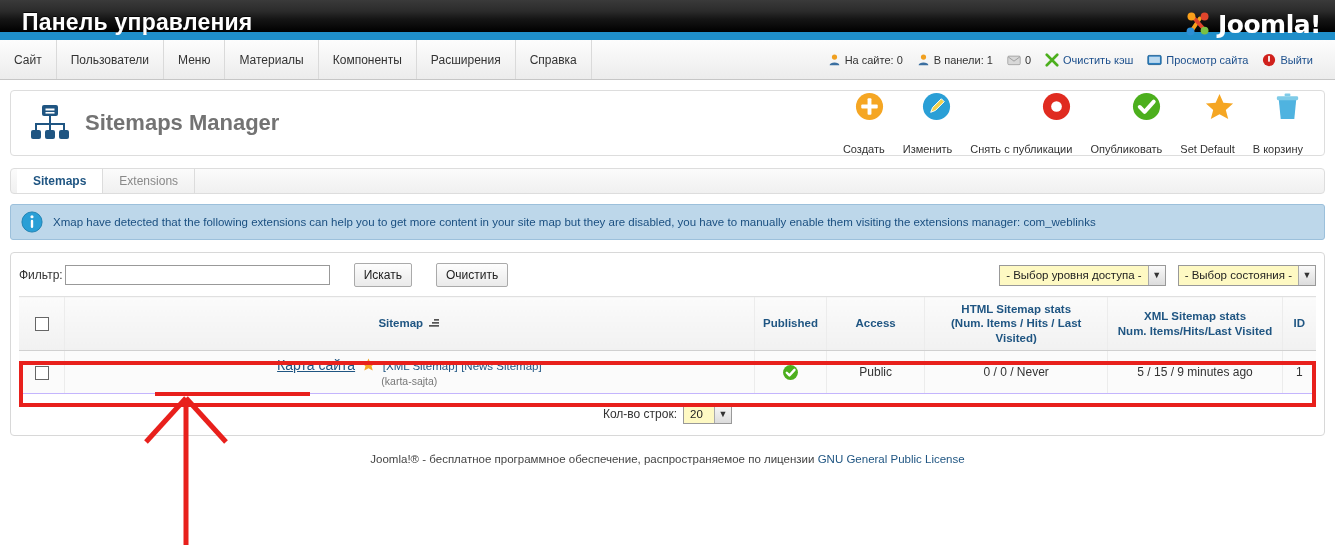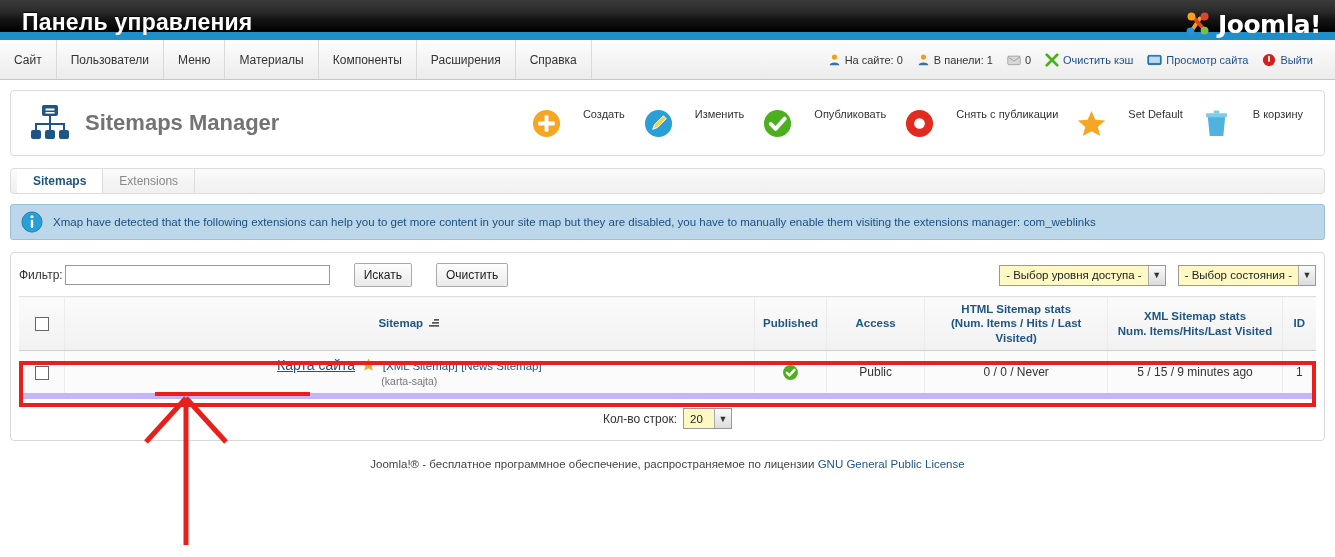--- a/index.html
+++ b/index.html
@@ -70,21 +70,21 @@
     display:flex; align-items:center;
     position:relative;
   }
   .page-title-wrap { display:flex; align-items:center; gap:14px; padding-left:18px; }
   .page-title {
     font-size:22px; font-weight:bold; color:#737373;
   }
   .toolbar { margin-left:auto; display:flex; align-items:flex-start; padding-right:14px; gap:4px; }
   .tb-btn {
     width:auto; min-width:62px; padding:0 7px;
-    display:flex; flex-direction:row; align-items:flex-start; gap:21px;
+    display:flex; flex-direction:column; align-items:flex-end; gap:21px;
     cursor:pointer;
   }
   .tb-label { font-size:11px; color:#333; white-space:nowrap; }
   .tb-icon { width:31px; height:31px; }
 
   
   .tabs {
     margin:12px 10px 0 10px;
     border:1px solid #ddd; border-radius:4px;
     background:linear-gradient(to bottom,#fbfbfb,#f0f0f0);
@@ -171,21 +171,21 @@
   .cbox {
     width:14px; height:14px; border:1px solid #666; background:#fff;
     display:inline-block; vertical-align:middle;
   }
   .pub-ok { width:17px; height:17px; display:inline-block; vertical-align:middle; }
   .star-ico { width:15px; height:15px; display:inline-block; vertical-align:-2px; margin:0 3px; }
 
   .pagination {
     display:flex; align-items:center; justify-content:center; gap:6px;
     padding:9px 0 3px 0; font-size:12px; color:#333;
-    border-top:6px solid #c4b5fd; margin-top:-1px;
+    border-top:1px solid #c4b5fd; margin-top:-1px;
   }
 
   
   .footer {
     text-align:center; margin-top:14px; font-size:11.5px; color:#444;
     line-height:1.65;
   }
   .footer a { color:#1f5582; text-decoration:none; }
   .footer .ver { margin-bottom:12px; color:#333; }
 
@@ -302,31 +302,31 @@
     </div>
     <div class="tb-btn">
       <svg class="tb-icon" viewBox="0 0 32 32">
         <circle cx="16" cy="16" r="14" fill="#2a9fd6"></circle>
         <path d="M10 22 L12 17 L21 8 L24 11 L15 20 Z" fill="#f3d24b" stroke="#fff" stroke-width="1"></path>
       </svg>
       <span class="tb-label">Изменить</span>
     </div>
     <div class="tb-btn">
       <svg class="tb-icon" viewBox="0 0 32 32">
+        <circle cx="16" cy="16" r="14" fill="#e02b20"></circle>
+        <circle cx="16" cy="16" r="5.5" fill="#fff"></circle>
+      </svg>
+      <span class="tb-label">Снять с публикации</span>
+    </div>
+    <div class="tb-btn">
+      <svg class="tb-icon" viewBox="0 0 32 32">
         <circle cx="16" cy="16" r="14" fill="#4caf1d"></circle>
         <path d="M9 16.5 L14 21.5 L23.5 11" fill="none" stroke="#fff" stroke-width="4" stroke-linecap="round" stroke-linejoin="round"></path>
       </svg>
       <span class="tb-label">Опубликовать</span>
-    </div>
-    <div class="tb-btn">
-      <svg class="tb-icon" viewBox="0 0 32 32">
-        <circle cx="16" cy="16" r="14" fill="#e02b20"></circle>
-        <circle cx="16" cy="16" r="5.5" fill="#fff"></circle>
-      </svg>
-      <span class="tb-label">Снять с публикации</span>
     </div>
     <div class="tb-btn">
       <svg class="tb-icon" viewBox="0 0 32 32">
         <path d="M16 3 L20 12 L30 13 L22.5 19.5 L25 29 L16 24 L7 29 L9.5 19.5 L2 13 L12 12 Z" fill="#f5a623"></path>
       </svg>
       <span class="tb-label">Set Default</span>
     </div>
     <div class="tb-btn">
       <svg class="tb-icon" viewBox="0 0 32 32">
         <path d="M7 9 L25 9 L23 29 L9 29 Z" fill="#4fb3e0"></path>

